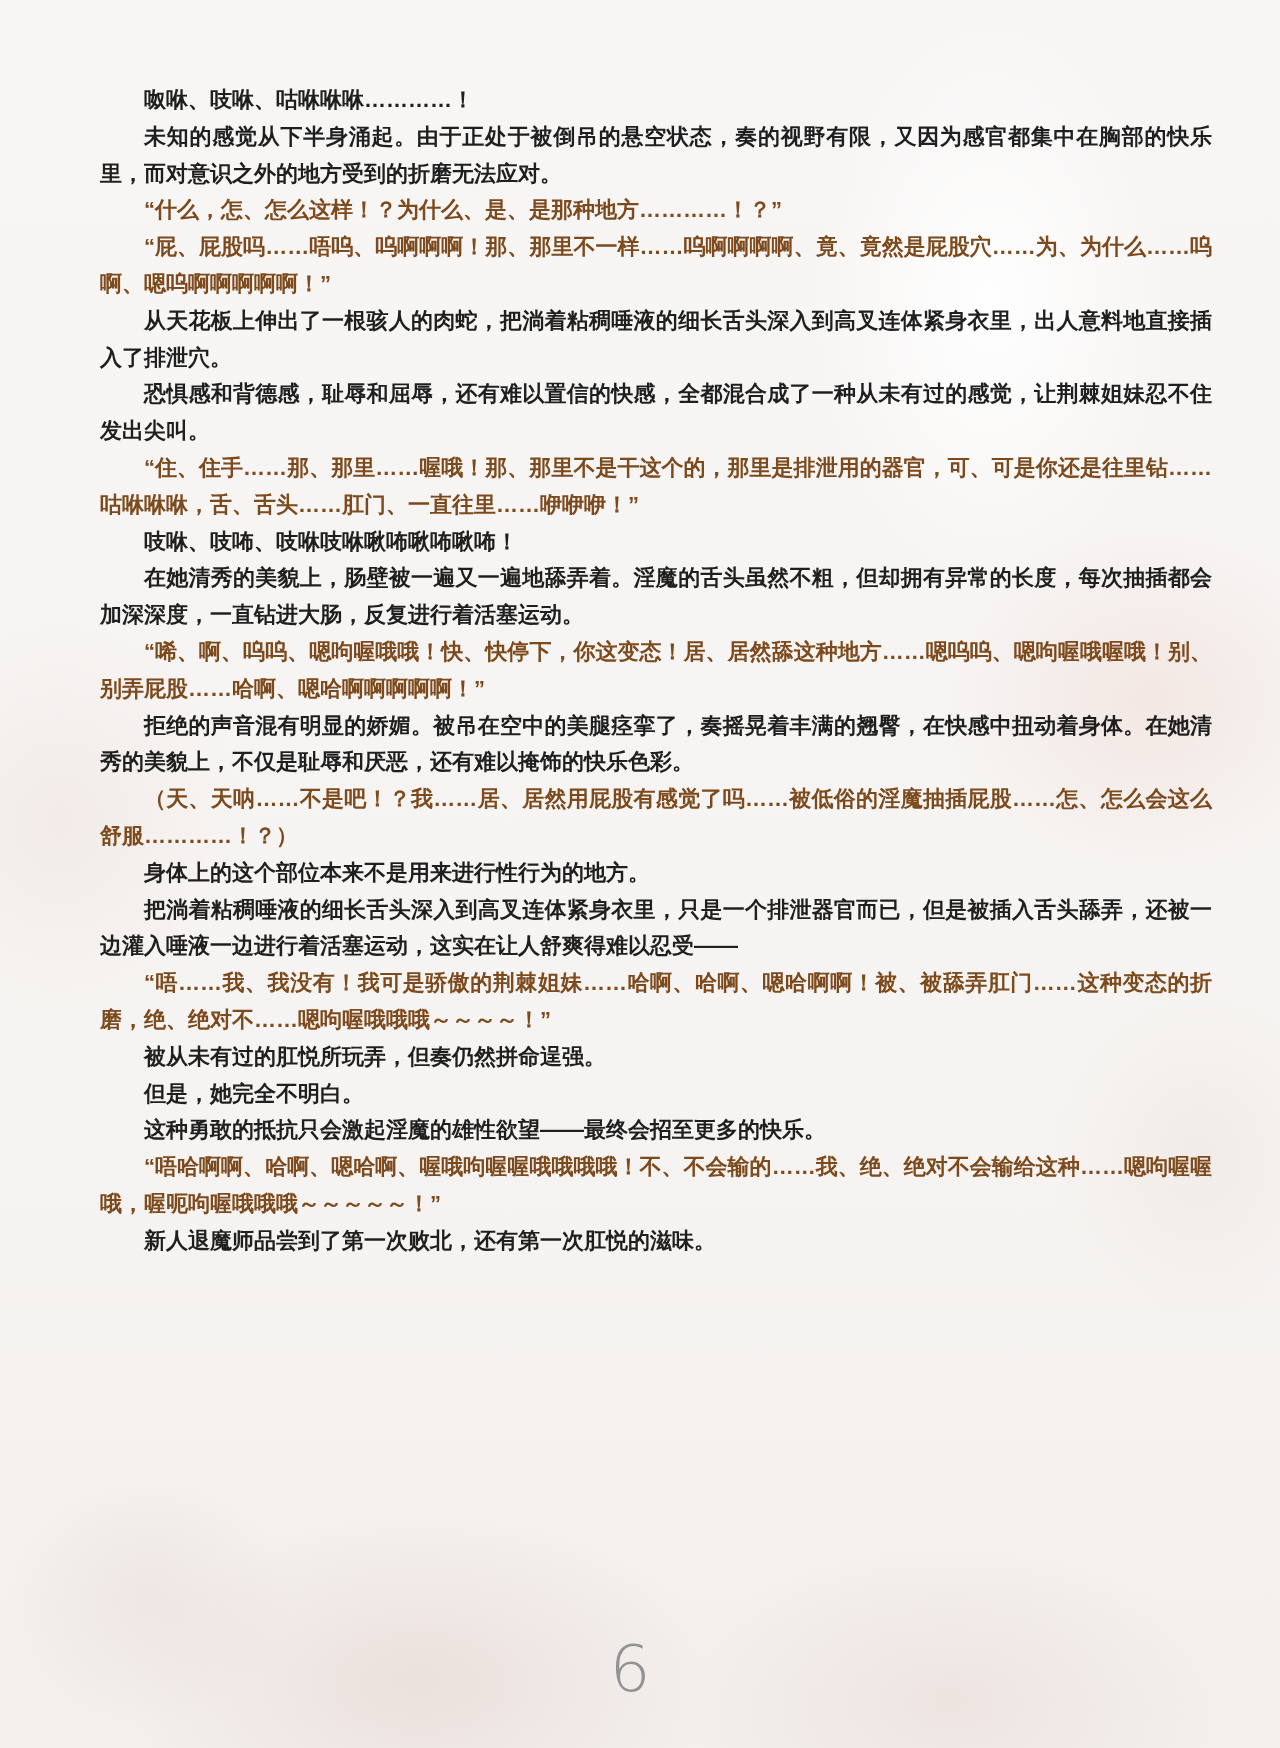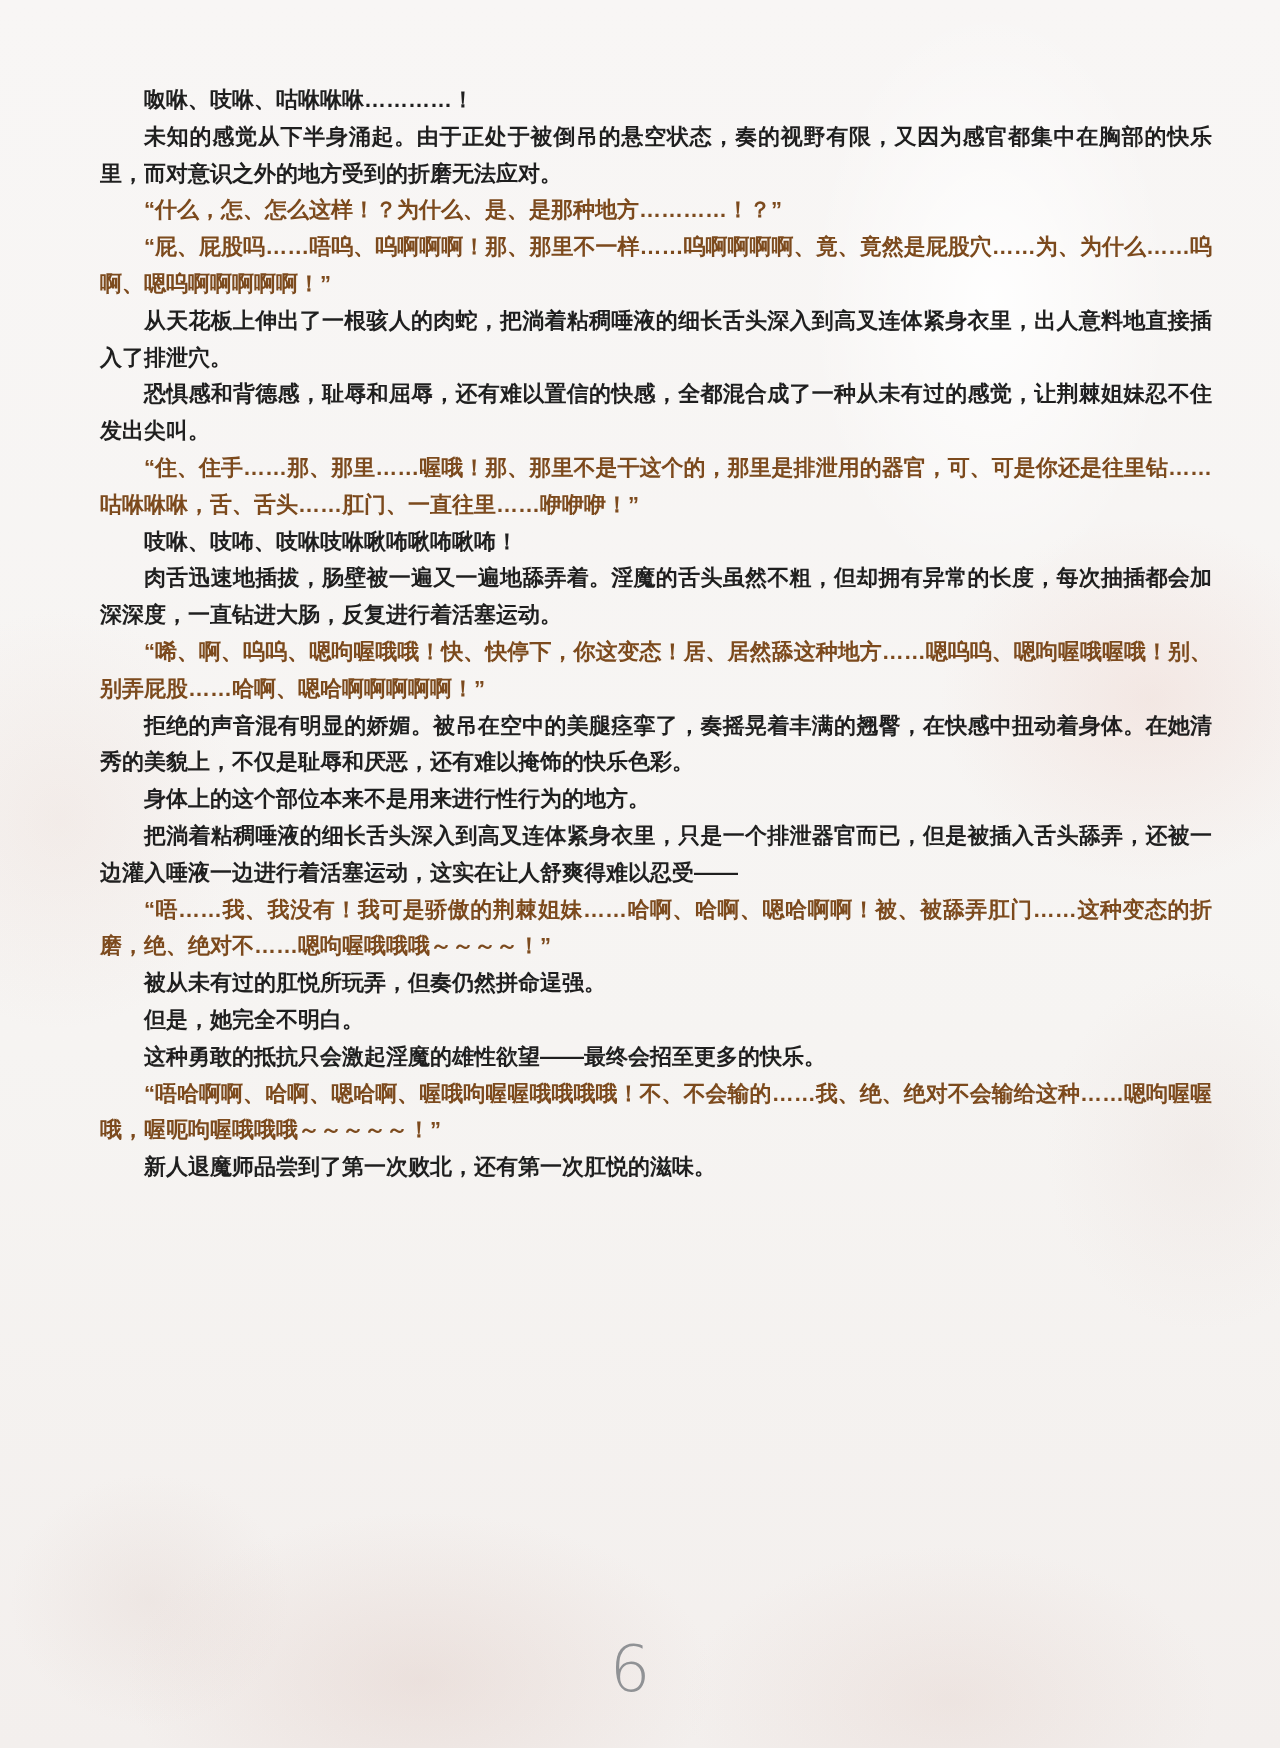--- a/index.html
+++ b/index.html
@@ -67,23 +67,24 @@
 
 <div class="text-body">
     <p class="narration">呶咻、吱咻、咕咻咻咻…………！</p>
     <p class="narration">未知的感觉从下半身涌起。由于正处于被倒吊的悬空状态，奏的视野有限，又因为感官都集中在胸部的快乐里，而对意识之外的地方受到的折磨无法应对。</p>
     <p class="dialogue">“什么，怎、怎么这样！？为什么、是、是那种地方…………！？”</p>
     <p class="dialogue">“屁、屁股吗……唔呜、呜啊啊啊！那、那里不一样……呜啊啊啊啊、竟、竟然是屁股穴……为、为什么……呜啊、嗯呜啊啊啊啊啊！”</p>
     <p class="narration">从天花板上伸出了一根骇人的肉蛇，把淌着粘稠唾液的细长舌头深入到高叉连体紧身衣里，出人意料地直接插入了排泄穴。</p>
     <p class="narration">恐惧感和背德感，耻辱和屈辱，还有难以置信的快感，全都混合成了一种从未有过的感觉，让荆棘姐妹忍不住发出尖叫。</p>
     <p class="dialogue">“住、住手……那、那里……喔哦！那、那里不是干这个的，那里是排泄用的器官，可、可是你还是往里钻……咕咻咻咻，舌、舌头……肛门、一直往里……咿咿咿！”</p>
     <p class="narration">吱咻、吱咘、吱咻吱咻啾咘啾咘啾咘！</p>
-    <p class="narration">肉舌迅速地插拔，肠壁被一遍又一遍地舔弄着。淫魔的舌头虽然不粗，但却拥有异常的长度，每次抽插都会加深深度，一直钻进大肠，反复进行着活塞运动。</p>
+    <p class="narration">在她清秀的美貌上，肠壁被一遍又一遍地舔弄着。淫魔的舌头虽然不粗，但却拥有异常的长度，每次抽插都会加深深度，一直钻进大肠，反复进行着活塞运动。</p>
     <p class="dialogue">“唏、啊、呜呜、嗯呴喔哦哦！快、快停下，你这变态！居、居然舔这种地方……嗯呜呜、嗯呴喔哦喔哦！别、别弄屁股……哈啊、嗯哈啊啊啊啊啊！”</p>
     <p class="narration">拒绝的声音混有明显的娇媚。被吊在空中的美腿痉挛了，奏摇晃着丰满的翘臀，在快感中扭动着身体。在她清秀的美貌上，不仅是耻辱和厌恶，还有难以掩饰的快乐色彩。</p>
+    <p class="dialogue">（天、天呐……不是吧！？我……居、居然用屁股有感觉了吗……被低俗的淫魔抽插屁股……怎、怎么会这么舒服…………！？）</p>
     <p class="narration">身体上的这个部位本来不是用来进行性行为的地方。</p>
     <p class="narration">把淌着粘稠唾液的细长舌头深入到高叉连体紧身衣里，只是一个排泄器官而已，但是被插入舌头舔弄，还被一边灌入唾液一边进行着活塞运动，这实在让人舒爽得难以忍受——</p>
     <p class="dialogue">“唔……我、我没有！我可是骄傲的荆棘姐妹……哈啊、哈啊、嗯哈啊啊！被、被舔弄肛门……这种变态的折磨，绝、绝对不……嗯呴喔哦哦哦～～～～！”</p>
     <p class="narration">被从未有过的肛悦所玩弄，但奏仍然拼命逞强。</p>
     <p class="narration">但是，她完全不明白。</p>
     <p class="narration">这种勇敢的抵抗只会激起淫魔的雄性欲望——最终会招至更多的快乐。</p>
     <p class="dialogue">“唔哈啊啊、哈啊、嗯哈啊、喔哦呴喔喔哦哦哦哦！不、不会输的……我、绝、绝对不会输给这种……嗯呴喔喔哦，喔呃呴喔哦哦哦～～～～～！”</p>
     <p class="narration">新人退魔师品尝到了第一次败北，还有第一次肛悦的滋味。</p>
   </div>
 

